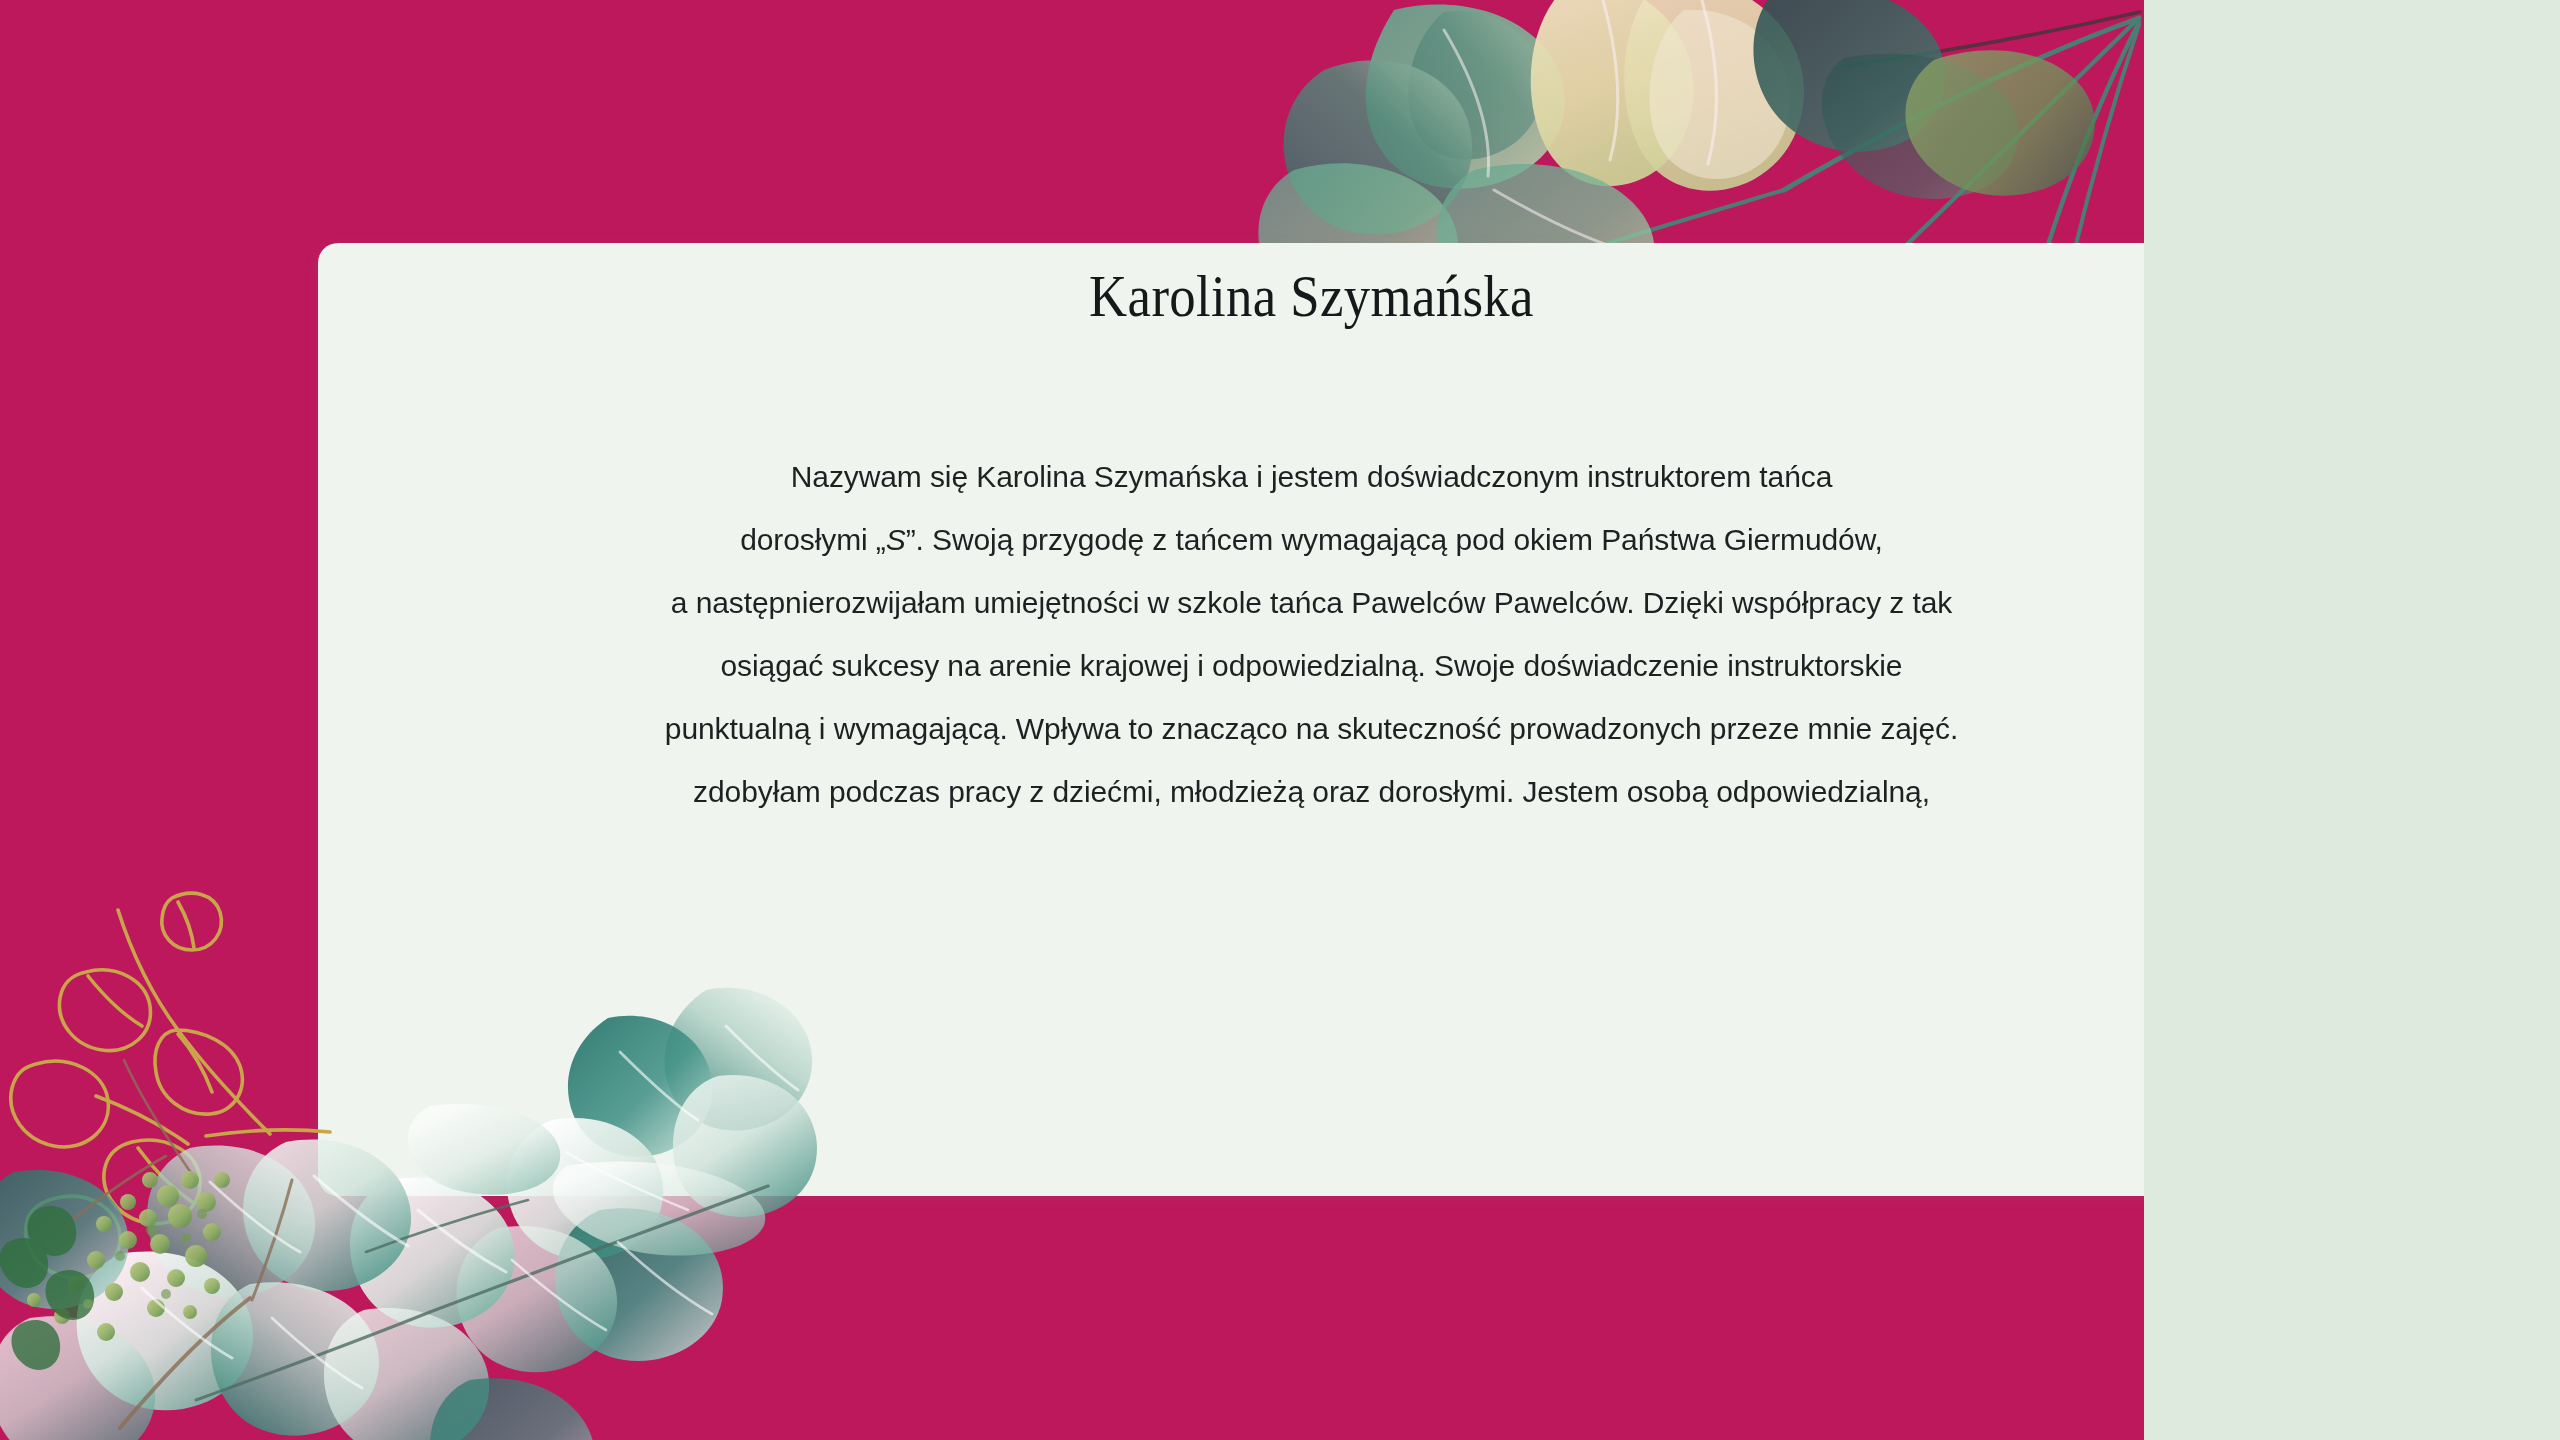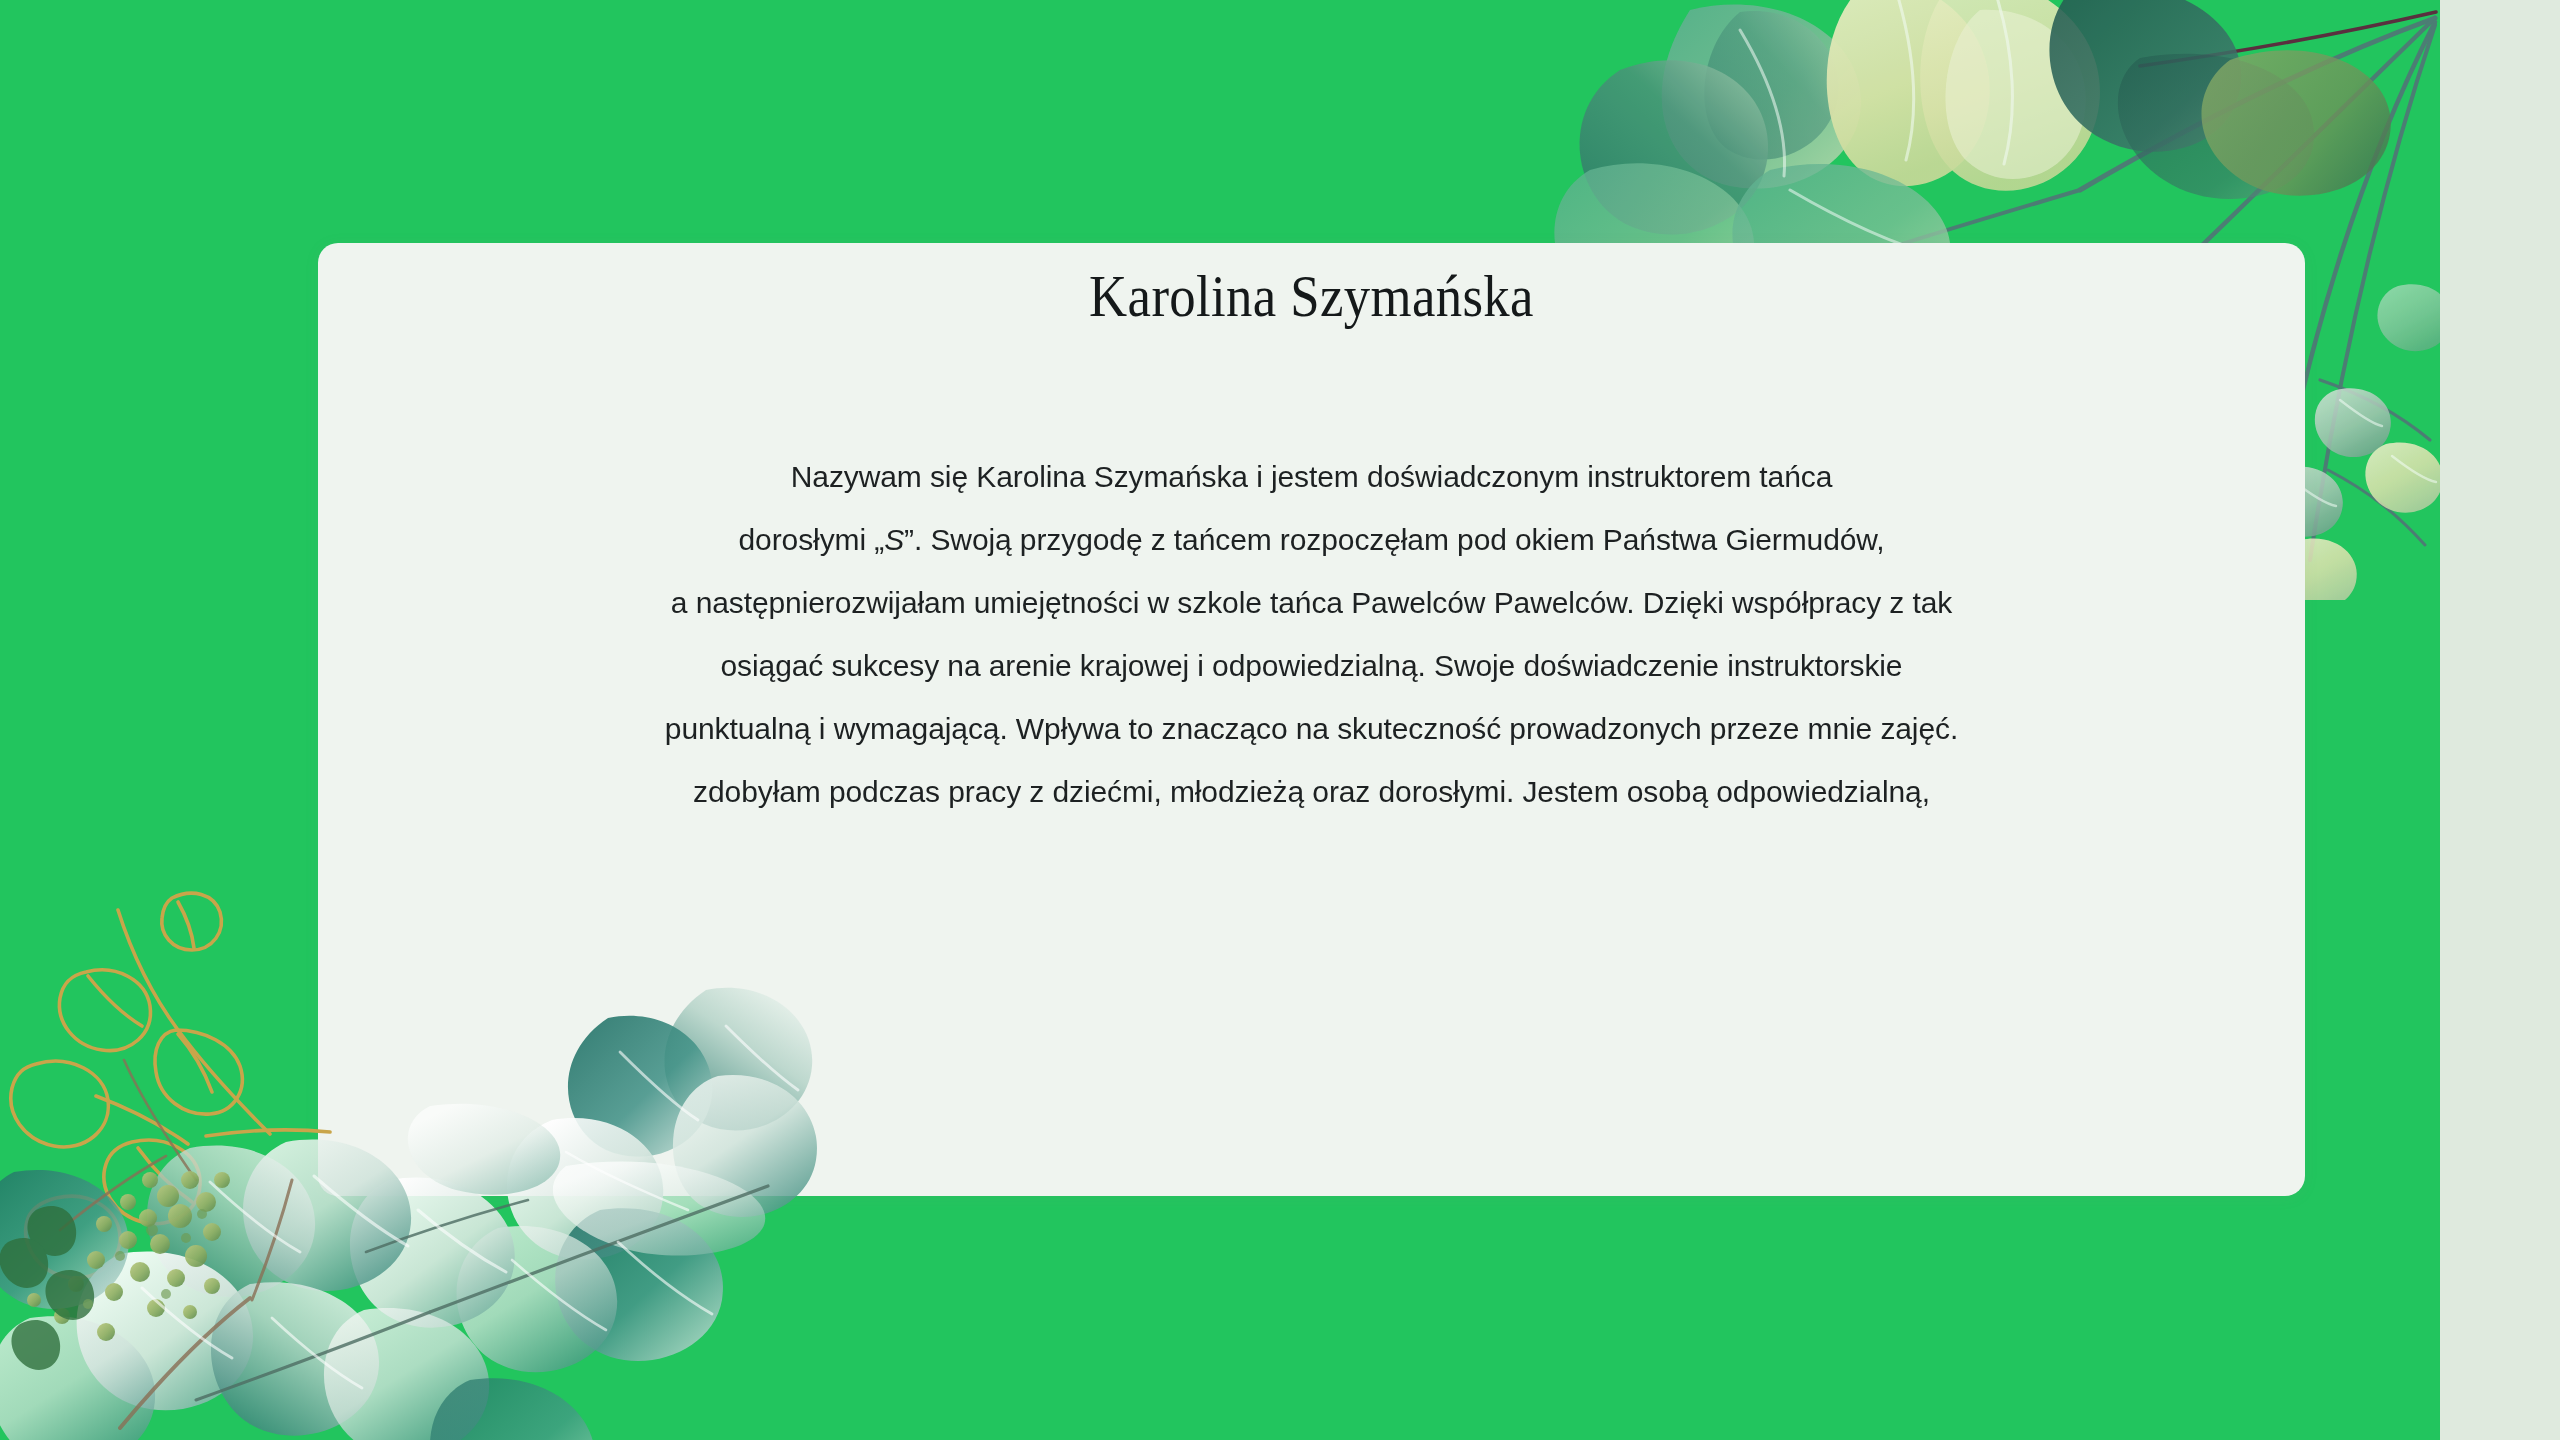--- a/index.html
+++ b/index.html
@@ -9,23 +9,23 @@
   body {
     width: 2560px;
     height: 1440px;
     overflow: hidden;
     background: #dfeade;
     font-family: "Liberation Sans", sans-serif;
   }
 
   #slide {
     position: relative;
-    width: 2440px;
+    width: 2144px;
     height: 1440px;
-    background: #22c55e;
+    background: #be185d;
     overflow: hidden;
   }
 
   
   #card {
     position: absolute;
     left: 318px;
     top: 243px;
     width: 1987px;
     height: 953px;
@@ -182,21 +182,21 @@
         <path d="M852 480 C 870 494, 886 504, 896 506" stroke-width="2.4"></path>
       </g>
     </g>
   </svg>
 
   <div id="card">
     <div id="card-title">Karolina Szymańska</div>
 
     <div id="card-body">
       <span class="ln">Nazywam się Karolina Szymańska i jestem doświadczonym instruktorem tańca</span>
-      <span class="ln"><span>dorosłymi „</span><span class="q-it">S</span><span>”. Swoją przygodę z tańcem rozpoczęłam pod okiem Państwa Giermudów,</span></span>
+      <span class="ln"><span>dorosłymi „</span><span class="q-it">S</span><span>”. Swoją przygodę z tańcem wymagającą pod okiem Państwa Giermudów,</span></span>
       <span class="ln">a następnierozwijałam umiejętności w szkole tańca Pawelców Pawelców. Dzięki współpracy z tak</span>
       <span class="ln">osiągać sukcesy na arenie krajowej i odpowiedzialną. Swoje doświadczenie instruktorskie</span>
       <span class="ln">punktualną i wymagającą. Wpływa to znacząco na skuteczność prowadzonych przeze mnie zajęć.</span>
       <span class="ln">zdobyłam podczas pracy z dziećmi, młodzieżą oraz dorosłymi. Jestem osobą odpowiedzialną,</span>
     </div>
   </div>
 
   <svg class="deco" id="deco-bl" viewBox="0 0 820 560" xmlns="http://www.w3.org/2000/svg">
     <defs>
       <linearGradient id="rl1" x1="0.15" y1="0" x2="0.85" y2="1">

